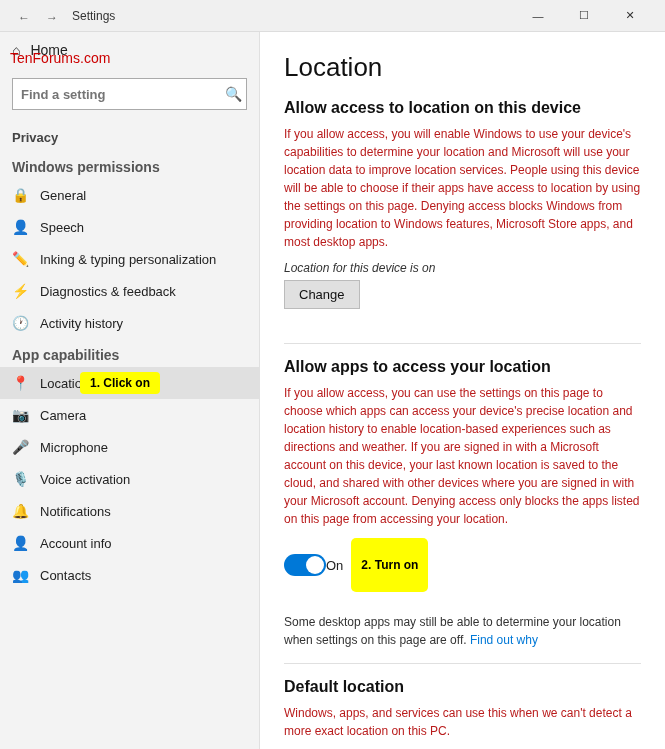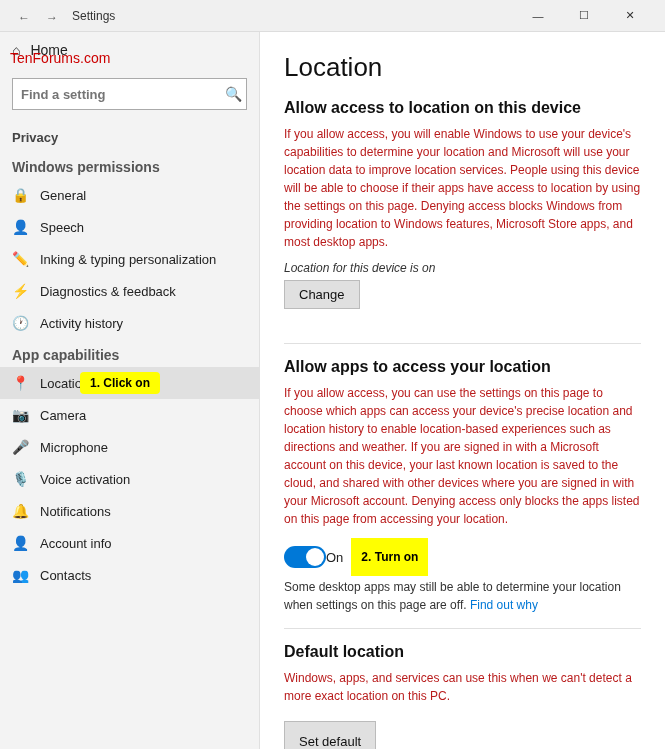--- a/index.html
+++ b/index.html
@@ -219,21 +219,21 @@
       border: none;
       border-top: 1px solid #e0e0e0;
       margin: 14px 0;
     }
 
     
     .toggle-row {
       display: flex;
       align-items: center;
       gap: 10px;
-      margin-bottom: 2px;
+      margin-bottom: 21px;
       position: relative;
     }
     .toggle-switch {
       width: 42px;
       height: 22px;
       background: #0078d7;
       border-radius: 11px;
       position: relative;
       cursor: pointer;
       flex-shrink: 0;
@@ -303,22 +303,22 @@
     .annotation-2-wrapper {
       position: relative;
       display: inline-flex;
       align-items: center;
     }
     .annotation-2 {
       background: #ffff00;
       color: #000;
       font-weight: bold;
       font-size: 12px;
-      padding: 12px 10px;
-      border-radius: 0;
+      padding: 20px 10px;
+      border-radius: 5px;
       white-space: nowrap;
       margin-left: 8px;
     }
   </style>
 </head>
 <body>
 
 <div class="title-bar">
   <div class="title-bar-left">
     <div class="title-bar-nav">

